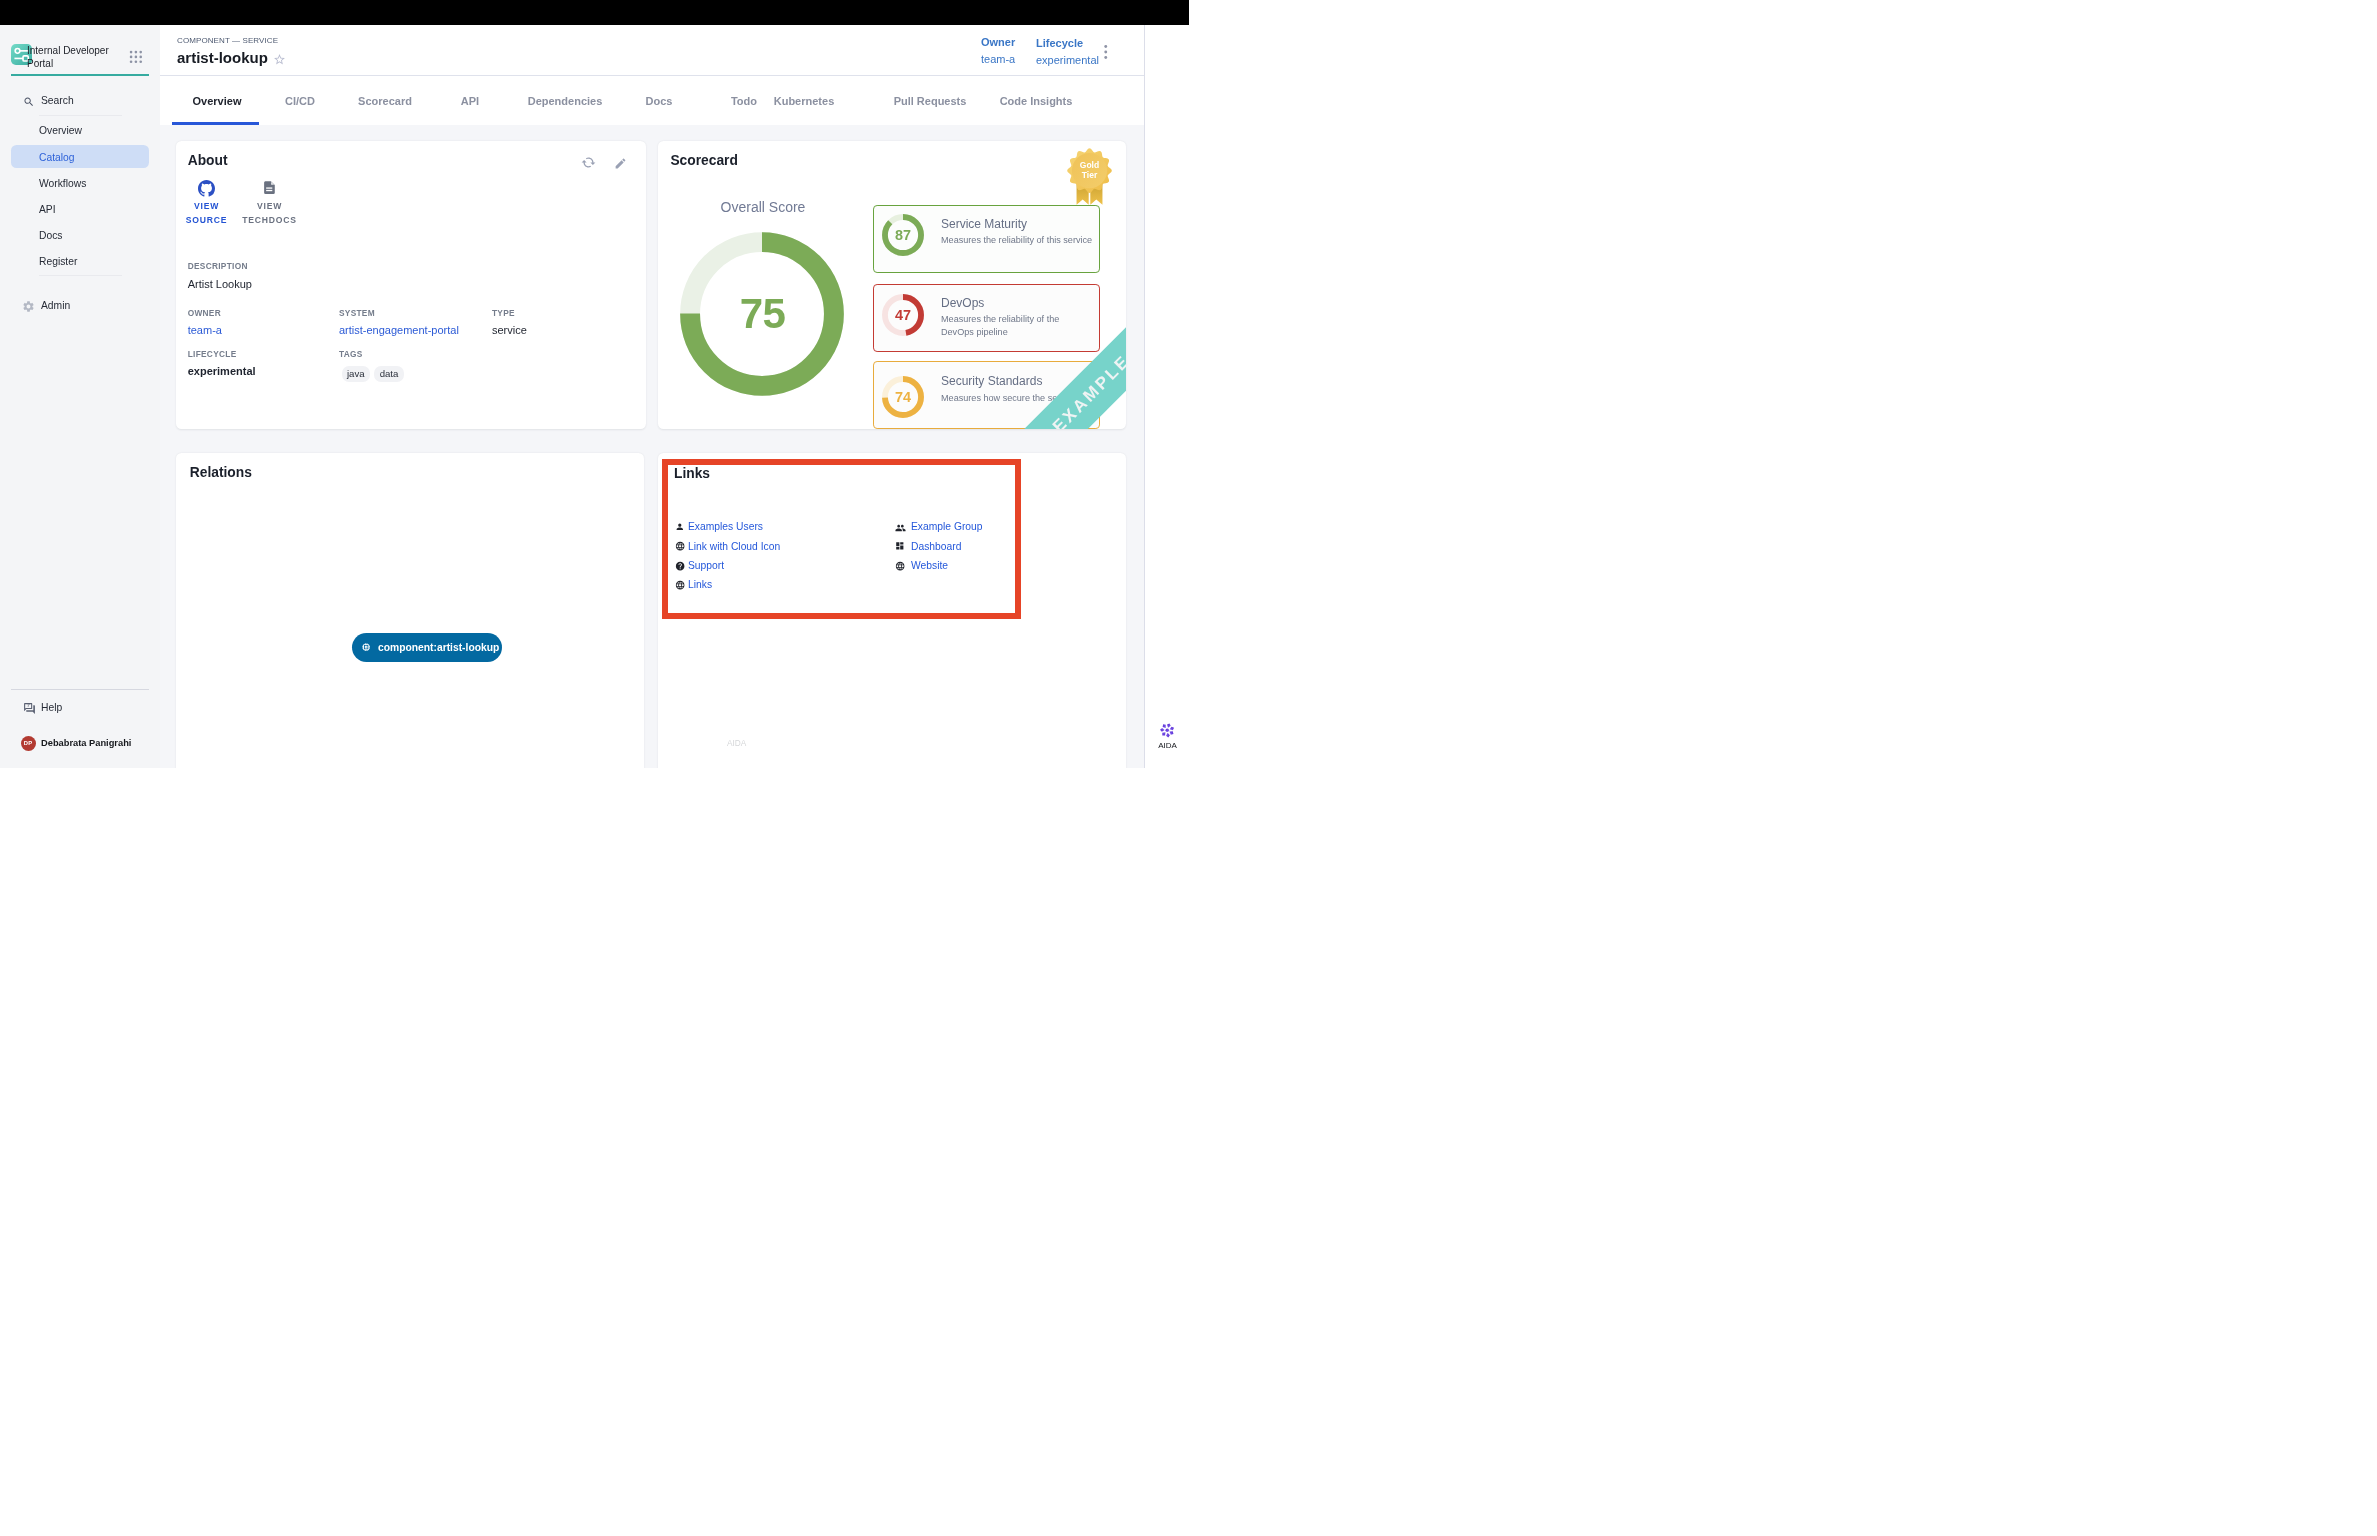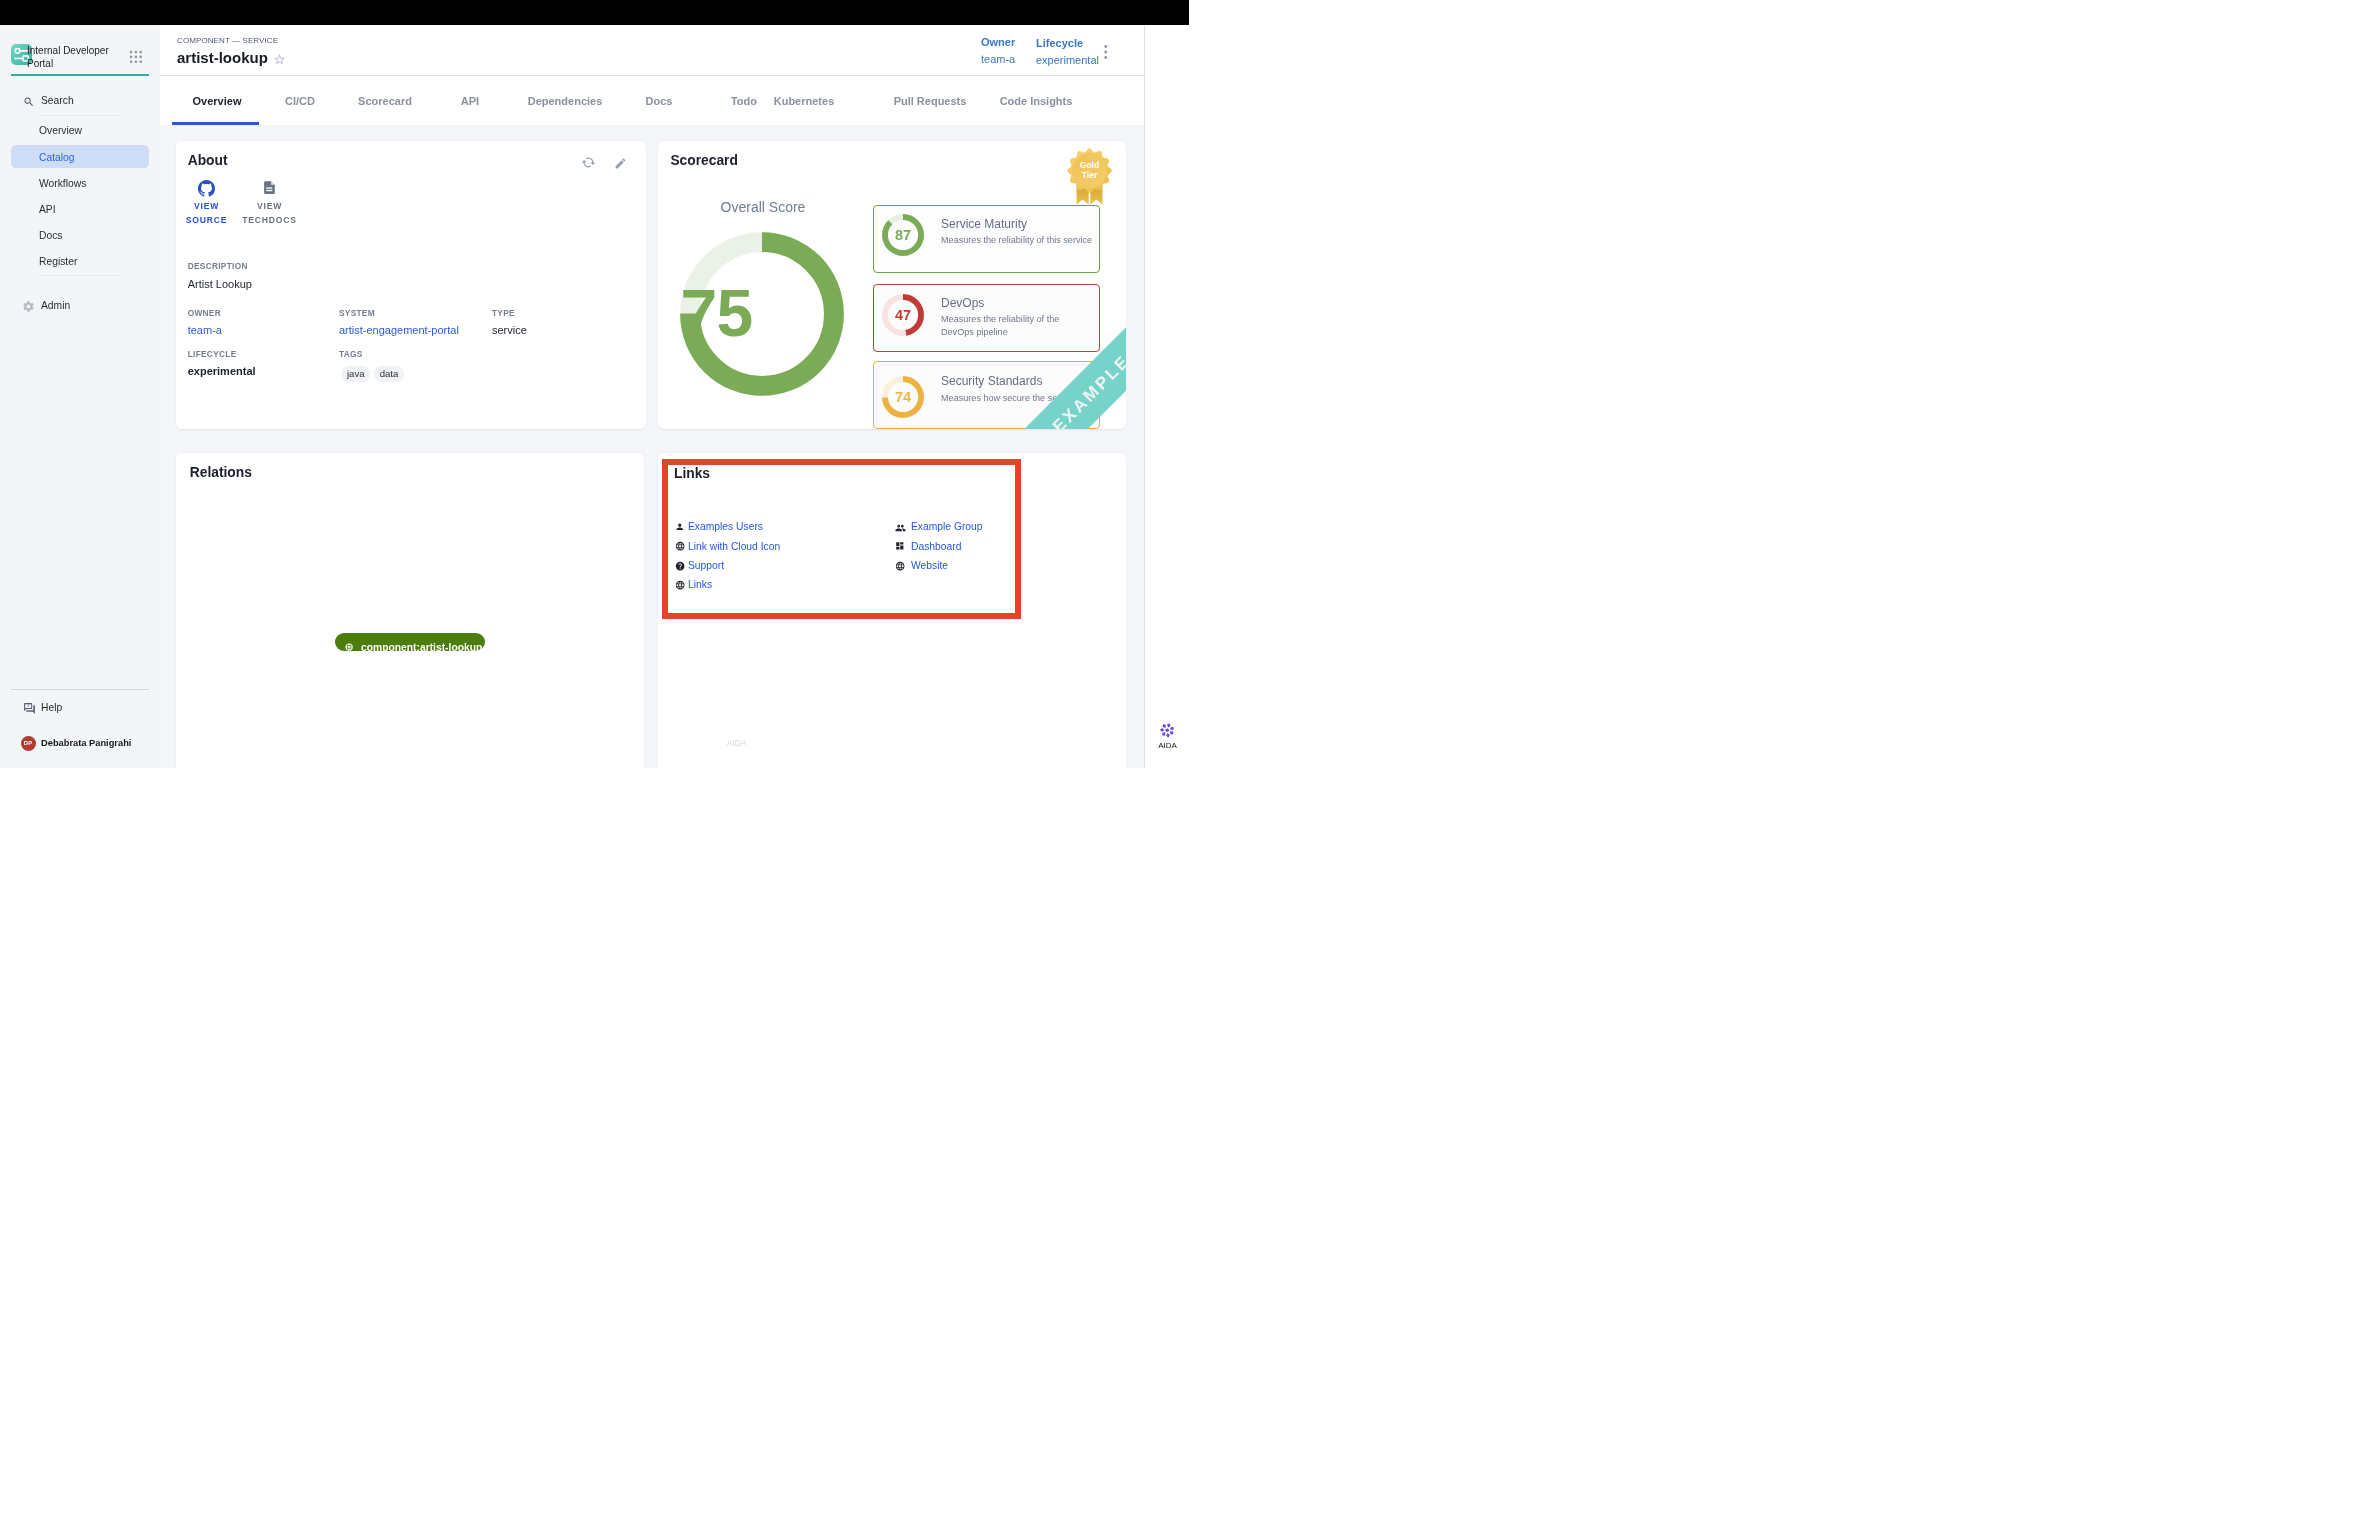--- a/index.html
+++ b/index.html
@@ -176,21 +176,21 @@
 
 <div class="card" style="left:658px;top:141px;width:468px;height:288px;overflow:hidden">
   <div class="cardtitle" style="left:12.4px;top:11.7px">Scorecard</div>
   <div class="abs" style="left:27.5px;top:58px;width:155px;text-align:center;font-size:14px;font-weight:400;color:#717a94">Overall Score</div>
   <div class="ic" style="left:22.4px;top:91px">
     <svg width="164" height="164" viewBox="0 0 239 239">
       <circle cx="119.5" cy="119.5" r="104.8" fill="none" stroke="#eaf1e6" stroke-width="29"></circle>
       <circle cx="119.5" cy="119.5" r="104.8" fill="none" stroke="#7cab57" stroke-width="29" stroke-dasharray="493.9 164.6" transform="rotate(-90 119.5 119.5)"></circle>
     </svg>
   </div>
-  <div class="abs" style="left:22.4px;top:142px;width:164px;font-size:66px;line-height:61px;font-weight:700;color:#7cab57;letter-spacing:-0.7px">75</div>
+  <div class="abs" style="left:22.4px;top:142px;width:164px;text-align:center;font-size:42px;line-height:61px;font-weight:700;color:#7cab57;letter-spacing:-0.7px">75</div>
 
   <div class="abs" style="left:215px;top:64px;width:225px;height:66px;border:1px solid #68a33e;border-radius:4.1px;background:#fcfdfc"></div>
   <div class="ic" style="left:224px;top:73px">
     <svg width="42" height="42" viewBox="0 0 61 61">
       <circle cx="30.5" cy="30.5" r="26.2" fill="none" stroke="#e7f0df" stroke-width="8.5"></circle>
       <circle cx="30.5" cy="30.5" r="26.2" fill="none" stroke="#7cab57" stroke-width="8.5" stroke-dasharray="143.2 21.4" transform="rotate(-90 30.5 30.5)"></circle>
       <text x="30.5" y="37.5" text-anchor="middle" font-size="21" font-weight="bold" fill="#7cab57" font-family="Liberation Sans,sans-serif">87</text>
     </svg>
   </div>
   <div class="boxtitle" style="left:283px;top:76px">Service Maturity</div>
@@ -242,21 +242,21 @@
       <path d="M65.8 33.0 65.0 35.1 62.9 36.9 60.8 38.5 59.7 40.1 59.9 42.1 60.9 44.6 61.7 47.2 61.4 49.4 59.6 50.8 57.0 51.4 54.3 51.7 52.5 52.5 51.7 54.3 51.4 57.0 50.8 59.6 49.4 61.4 47.2 61.7 44.6 60.9 42.1 59.9 40.1 59.7 38.5 60.8 36.9 62.9 35.1 65.0 33.0 65.8 30.9 65.0 29.1 62.9 27.5 60.8 25.9 59.7 23.9 59.9 21.4 60.9 18.8 61.7 16.6 61.4 15.2 59.6 14.6 57.0 14.3 54.3 13.5 52.5 11.7 51.7 9.0 51.4 6.4 50.8 4.6 49.4 4.3 47.2 5.1 44.6 6.1 42.1 6.3 40.1 5.2 38.5 3.1 36.9 1.0 35.1 0.2 33.0 1.0 30.9 3.1 29.1 5.2 27.5 6.3 25.9 6.1 23.9 5.1 21.4 4.3 18.8 4.6 16.6 6.4 15.2 9.0 14.6 11.7 14.3 13.5 13.5 14.3 11.7 14.6 9.0 15.2 6.4 16.6 4.6 18.8 4.3 21.4 5.1 23.9 6.1 25.9 6.3 27.5 5.2 29.1 3.1 30.9 1.0 33.0 0.2 35.1 1.0 36.9 3.1 38.5 5.2 40.1 6.3 42.1 6.1 44.6 5.1 47.2 4.3 49.4 4.6 50.8 6.4 51.4 9.0 51.7 11.7 52.5 13.5 54.3 14.3 57.0 14.6 59.6 15.2 61.4 16.6 61.7 18.8 60.9 21.4 59.9 23.9 59.7 25.9 60.8 27.5 62.9 29.1 65.0 30.9 Z" fill="url(#gb)"></path>
       <circle cx="33" cy="33" r="25.8" fill="url(#gc)"></circle>
       <text x="33" y="29.5" text-anchor="middle" font-size="12.5" font-weight="bold" fill="#fff" font-family="Liberation Sans,sans-serif">Gold</text>
       <text x="33" y="44.5" text-anchor="middle" font-size="12.5" font-weight="bold" fill="#fff" font-family="Liberation Sans,sans-serif">Tier</text>
     </svg>
   </div>
 </div>
 
 <div class="card" style="left:176px;top:453px;width:468px;height:323px;border-bottom-left-radius:0;border-bottom-right-radius:0">
   <div class="cardtitle" style="left:13.8px;top:12.4px">Relations</div>
-  <div class="abs" style="left:159px;top:180px;width:150px;height:18px;border-radius:14.4px;background:#4d7c0f">
+  <div class="abs" style="left:176px;top:180px;width:150px;height:29px;border-radius:14.4px;background:#0369a1">
     <svg style="position:absolute;left:9px;top:9.3px" width="10.3" height="10.3" viewBox="0 0 24 24" fill="#fff">
           <path d="M15 9H9v6h6V9zm-2 4h-2v-2h2v2zm8-2V9h-2V7c0-1.1-.9-2-2-2h-2V3h-2v2h-2V3H9v2H7c-1.1 0-2 .9-2 2v2H3v2h2v2H3v2h2v2c0 1.1.9 2 2 2h2v2h2v-2h2v2h2v-2h2c1.1 0 2-.9 2-2v-2h2v-2h-2v-2h2zm-4 6H7V7h10v10z"></path>
         </svg>
     <div style="position:absolute;left:26px;top:0;line-height:29px;font-size:10.3px;font-weight:700;color:#fff;white-space:nowrap">component:artist-lookup</div>
   </div>
 </div>
 
 <div class="card" style="left:658px;top:453px;width:468px;height:323px;border-bottom-left-radius:0;border-bottom-right-radius:0">
   <div class="abs" style="left:3.8px;top:5.8px;width:347px;height:148px;border:6.2px solid #e64427"></div>
   <div class="cardtitle" style="left:16px;top:13px">Links</div>

